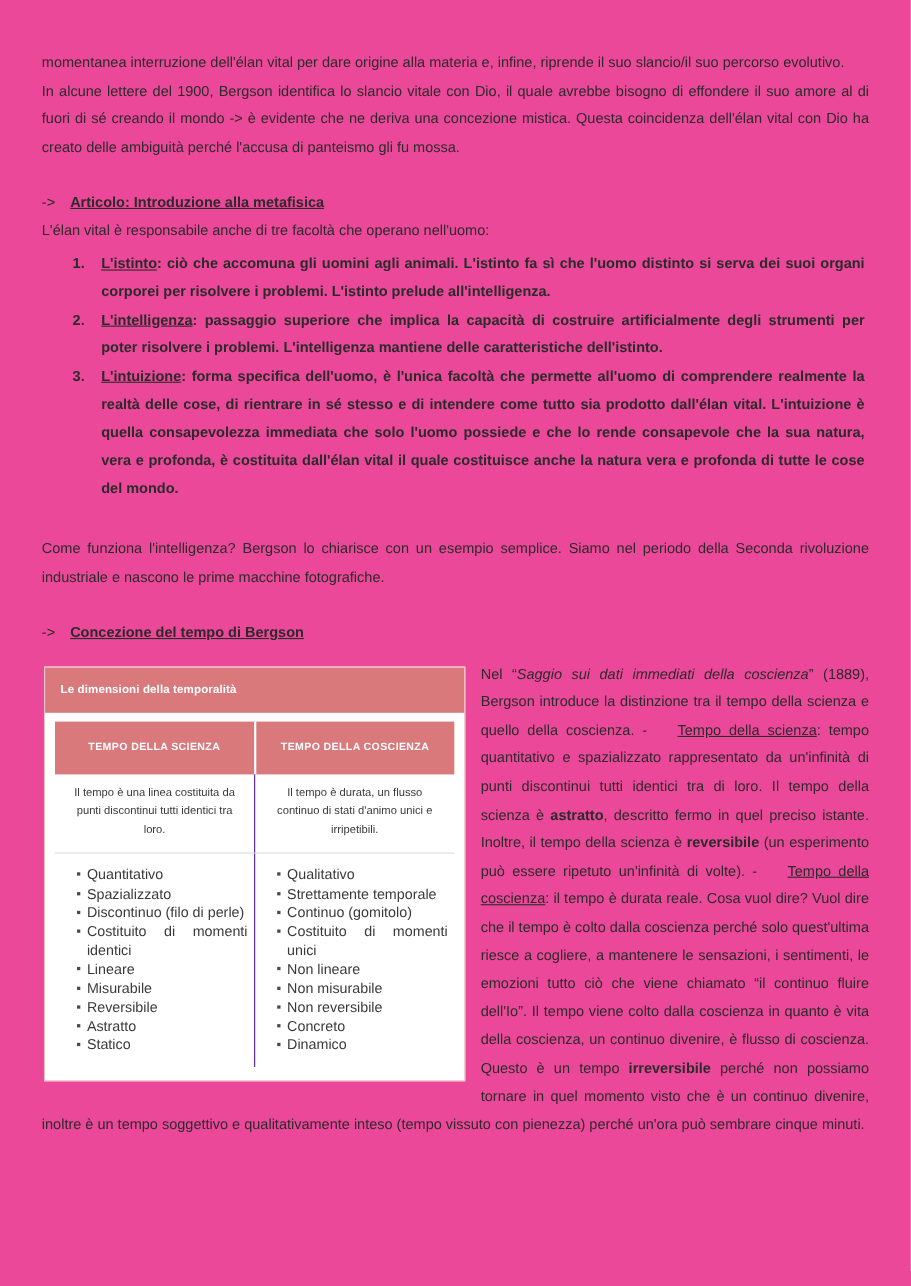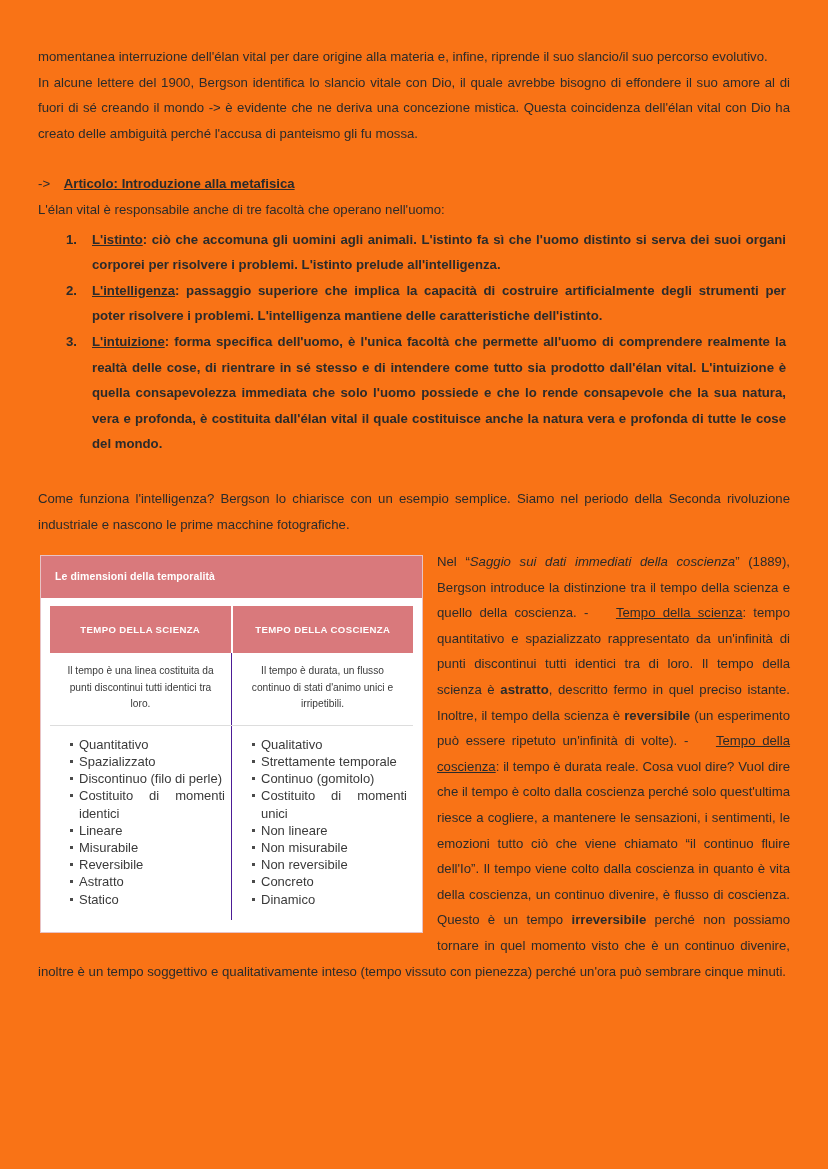--- a/index.html
+++ b/index.html
@@ -11,21 +11,21 @@
     width: 828px;
     height: 1169px;
     font-family: "Liberation Sans", sans-serif;
     color: #2b2b2b;
     overflow: hidden;
   }
   .page {
     position: relative;
     width: 828px;
     height: 1169px;
-    background: #f97316;
+    background: #ec4899;
     box-sizing: border-box;
     padding: 44px 38px 0 38px;
   }
   .doc-body {
     font-size: 13.2px;
     line-height: 25.6px;
     text-align: justify;
     color: #2b2b2b;
   }
   p {
@@ -177,20 +177,23 @@
     <ol class="facolta">
       <li><span class="u">L'istinto</span><span>: ciò che accomuna gli uomini agli animali. L'istinto fa sì che l'uomo distinto si serva dei suoi organi corporei per risolvere i problemi. L'istinto prelude all'intelligenza.</span></li>
       <li><span class="u">L'intelligenza</span><span>: passaggio superiore che implica la capacità di costruire artificialmente degli strumenti per poter risolvere i problemi. L'intelligenza mantiene delle caratteristiche dell'istinto.</span></li>
       <li><span class="u">L'intuizione</span><span>: forma specifica dell'uomo, è l'unica facoltà che permette all'uomo di comprendere realmente la realtà delle cose, di rientrare in sé stesso e di intendere come tutto sia prodotto dall'élan vital. L'intuizione è quella consapevolezza immediata che solo l'uomo possiede e che lo rende consapevole che la sua natura, vera e profonda, è costituita dall'élan vital il quale costituisce anche la natura vera e profonda di tutte le cose del mondo.</span></li>
     </ol>
 
     <div class="spacer-sm"></div>
 
     <p>Come funziona l'intelligenza? Bergson lo chiarisce con un esempio semplice. Siamo nel periodo della Seconda rivoluzione industriale e nascono le prime macchine fotografiche.</p>
 
+    <div class="heading-line">
+      <span class="arrow">-&gt; </span><span class="ht">Concezione del tempo di Bergson</span>
+    </div>
 
     <div class="spacer-xs"></div>
 
     <div class="temporalita-card" style="border-color: rgb(232, 195, 197);">
       <div class="card-title-bar" style="background: rgb(217, 121, 124);">Le dimensioni della temporalità</div>
       <div class="card-inner">
         <table class="temporalita">
           <thead>
             <tr>
               <th style="background: rgb(217, 121, 124);">TEMPO DELLA SCIENZA</th>

